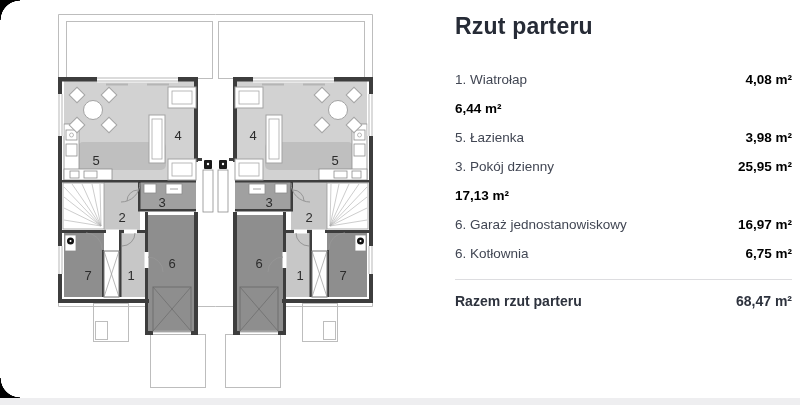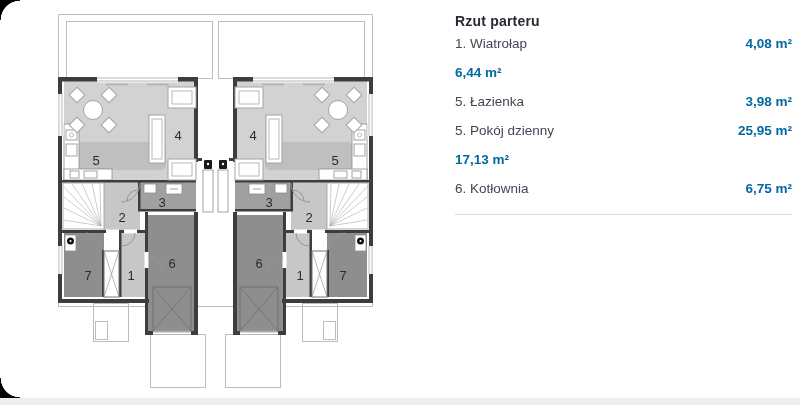--- a/index.html
+++ b/index.html
@@ -4,26 +4,26 @@
 <style>
   html,body{margin:0;padding:0;}
   body{
     width:800px;height:405px;position:relative;overflow:hidden;
     background:#ffffff;
     font-family:"Liberation Sans", sans-serif;
   }
   .stage{position:absolute;inset:0;}
   
   .panel{position:absolute;left:455px;top:13px;width:337px;}
-  .panel-title{font-size:14px;font-weight:bold;color:#262b36;letter-spacing:.2px;}
-  .rows{}
+  .panel-title{font-size:23px;font-weight:bold;color:#262b36;letter-spacing:.2px;}
+  .rows{margin-top:25px;}
   .row{display:flex;justify-content:space-between;align-items:center;height:29px;
        font-size:13.5px;color:#414653;}
   .row-label{white-space:nowrap;}
-  .row-value{font-weight:bold;color:#0369a1;white-space:nowrap;}
+  .row-value{font-weight:bold;color:#000000;white-space:nowrap;}
   .divider{height:1px;background:#dddde0;margin-top:11px;}
   .total{margin-top:6px;font-weight:bold;font-size:14px;color:#2d323d;height:29px;
          display:flex;justify-content:space-between;align-items:center;}
   
   .corner{position:absolute;left:0;width:20px;height:20px;}
   .corner.tl{top:0;background:radial-gradient(circle 20px at 20px 20px, rgba(0,0,0,0) 19px, #000 19.6px);}
   .corner.bl{bottom:7px;background:radial-gradient(circle 20px at 20px 0px, rgba(0,0,0,0) 19px, #000 19.6px);}
   .bottom-strip{position:absolute;left:0;bottom:0;width:800px;height:7px;background:#eeeef0;}
   
   svg{position:absolute;left:0;top:0;}
@@ -198,30 +198,38 @@
         <span class="row-value">4,08 m²</span>
       </div>
       <div class="row">
         <span class="row-value">6,44 m²</span>
       </div>
       <div class="row">
         <span class="row-label">5. Łazienka</span>
         <span class="row-value">3,98 m²</span>
       </div>
       <div class="row">
-        <span class="row-label">5. Pokój dzienny</span>
+        <span class="row-label">3. Pokój dzienny</span>
         <span class="row-value">25,95 m²</span>
       </div>
       <div class="row">
         <span class="row-value">17,13 m²</span>
+      </div>
+      <div class="row">
+        <span class="row-label">6. Garaż jednostanowiskowy</span>
+        <span class="row-value">16,97 m²</span>
       </div>
       <div class="row">
         <span class="row-label">6. Kotłownia</span>
         <span class="row-value">6,75 m²</span>
       </div>
     </div>
     <div class="divider"></div>
+    <div class="total">
+      <span>Razem rzut parteru</span>
+      <span>68,47 m²</span>
+    </div>
   </div>
 
   <div class="corner tl"></div>
   <div class="corner bl"></div>
   <div class="bottom-strip"></div>
 </div>
 
 </body></html>

